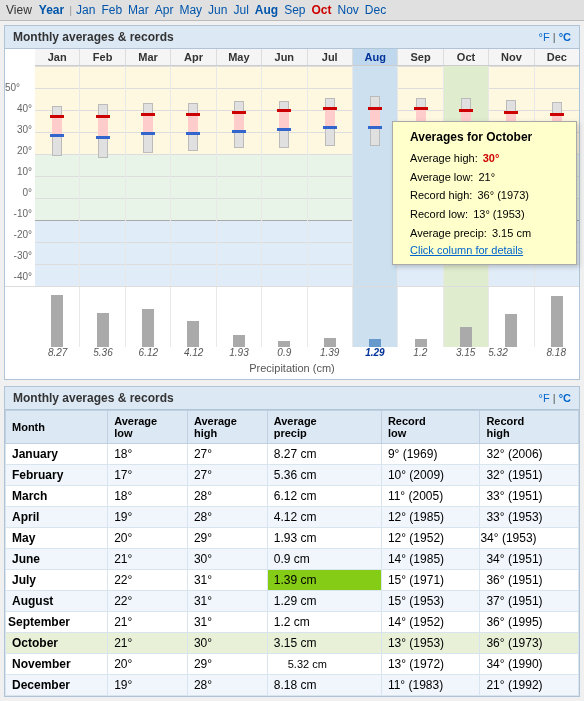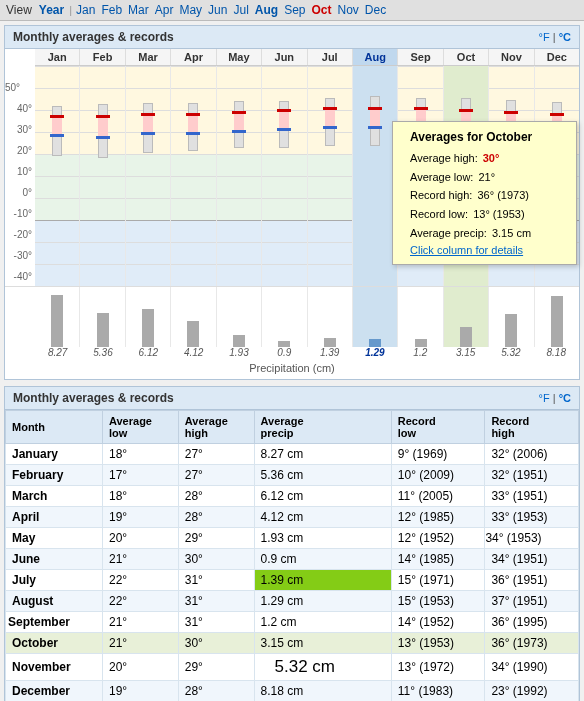--- a/index.html
+++ b/index.html
@@ -258,21 +258,21 @@
       <div style="flex:1;text-align:center;font-size:10px;color:#555;">8.27</div>
       <div style="flex:1;text-align:center;font-size:10px;color:#555;">5.36</div>
       <div style="flex:1;text-align:center;font-size:10px;color:#555;">6.12</div>
       <div style="flex:1;text-align:center;font-size:10px;color:#555;">4.12</div>
       <div style="flex:1;text-align:center;font-size:10px;color:#555;">1.93</div>
       <div style="flex:1;text-align:center;font-size:10px;color:#555;">0.9</div>
       <div style="flex:1;text-align:center;font-size:10px;color:#555;">1.39</div>
       <div style="flex:1;text-align:center;font-size:10px;color:#003399;font-weight:bold;">1.29</div>
       <div style="flex:1;text-align:center;font-size:10px;color:#555;">1.2</div>
       <div style="flex:1;text-align:center;font-size:10px;color:#555;">3.15</div>
-      <div style="flex:1;text-align:center;font-size:10px;color:#555;">5.32</div>
+      <div style="flex:1;text-align:left;font-size:10px;color:#555;">5.32</div>
       <div style="flex:1;text-align:center;font-size:10px;color:#555;">8.18</div>
     </div>
 
     <div style="text-align:center;font-size:11px;color:#555;padding:4px 0 5px;">Precipitation (cm)</div>
   </div>
 </div>
 
 <div style="background:#fff;border:1px solid #b0c4d8;margin:4px;margin-top:6px;">
 
   <div style="background:#dce9f5;padding:4px 8px;display:flex;justify-content:space-between;align-items:center;border-bottom:1px solid #b0c4d8;">
@@ -374,28 +374,28 @@
             <td style="background: rgb(232, 240, 216); padding: 3px 6px; border: 1px solid rgb(216, 228, 238); font-size: 12px;">21°</td>
             <td style="background: rgb(232, 240, 216); padding: 3px 6px; border: 1px solid rgb(216, 228, 238); font-size: 12px;">30°</td>
             <td style="background: rgb(232, 240, 216); padding: 3px 6px; border: 1px solid rgb(216, 228, 238); font-size: 12px;">3.15 cm</td>
             <td style="background: rgb(232, 240, 216); padding: 3px 6px; border: 1px solid rgb(216, 228, 238); font-size: 12px;">13° (1953)</td>
             <td style="background: rgb(232, 240, 216); padding: 3px 6px; border: 1px solid rgb(216, 228, 238); font-size: 12px;">36° (1973)</td>
           </tr>
           <tr>
             <td style="background: rgb(255, 255, 255); padding: 3px 6px; border: 1px solid rgb(216, 228, 238); font-size: 12px; font-weight: bold;">November</td>
             <td style="background: rgb(255, 255, 255); padding: 3px 6px; border: 1px solid rgb(216, 228, 238); font-size: 12px;">20°</td>
             <td style="background: rgb(255, 255, 255); padding: 3px 6px; border: 1px solid rgb(216, 228, 238); font-size: 12px;">29°</td>
-            <td style="background: rgb(255, 255, 255); padding: 3px 20px; border: 1px solid rgb(216, 228, 238); font-size: 17px;">5.32 cm</td>
+            <td style="background: rgb(255, 255, 255); padding: 3px 20px; border: 1px solid rgb(216, 228, 238); font-size: 11px;">5.32 cm</td>
             <td style="background: rgb(255, 255, 255); padding: 3px 6px; border: 1px solid rgb(216, 228, 238); font-size: 12px;">13° (1972)</td>
             <td style="background: rgb(255, 255, 255); padding: 3px 6px; border: 1px solid rgb(216, 228, 238); font-size: 12px;">34° (1990)</td>
           </tr>
           <tr>
             <td style="background: rgb(240, 246, 252); padding: 3px 6px; border: 1px solid rgb(216, 228, 238); font-size: 12px; font-weight: bold;">December</td>
             <td style="background: rgb(240, 246, 252); padding: 3px 6px; border: 1px solid rgb(216, 228, 238); font-size: 12px;">19°</td>
             <td style="background: rgb(240, 246, 252); padding: 3px 6px; border: 1px solid rgb(216, 228, 238); font-size: 12px;">28°</td>
             <td style="background: rgb(240, 246, 252); padding: 3px 6px; border: 1px solid rgb(216, 228, 238); font-size: 12px;">8.18 cm</td>
             <td style="background: rgb(240, 246, 252); padding: 3px 6px; border: 1px solid rgb(216, 228, 238); font-size: 12px;">11° (1983)</td>
-            <td style="background: rgb(240, 246, 252); padding: 3px 6px; border: 1px solid rgb(216, 228, 238); font-size: 12px;">23° (1992)</td>
+            <td style="background: rgb(240, 246, 252); padding: 3px 6px; border: 1px solid rgb(216, 228, 238); font-size: 12px;">21° (1992)</td>
           </tr>
         </tbody>
     </table>
   </div>
 </div>
 
 </body></html>

